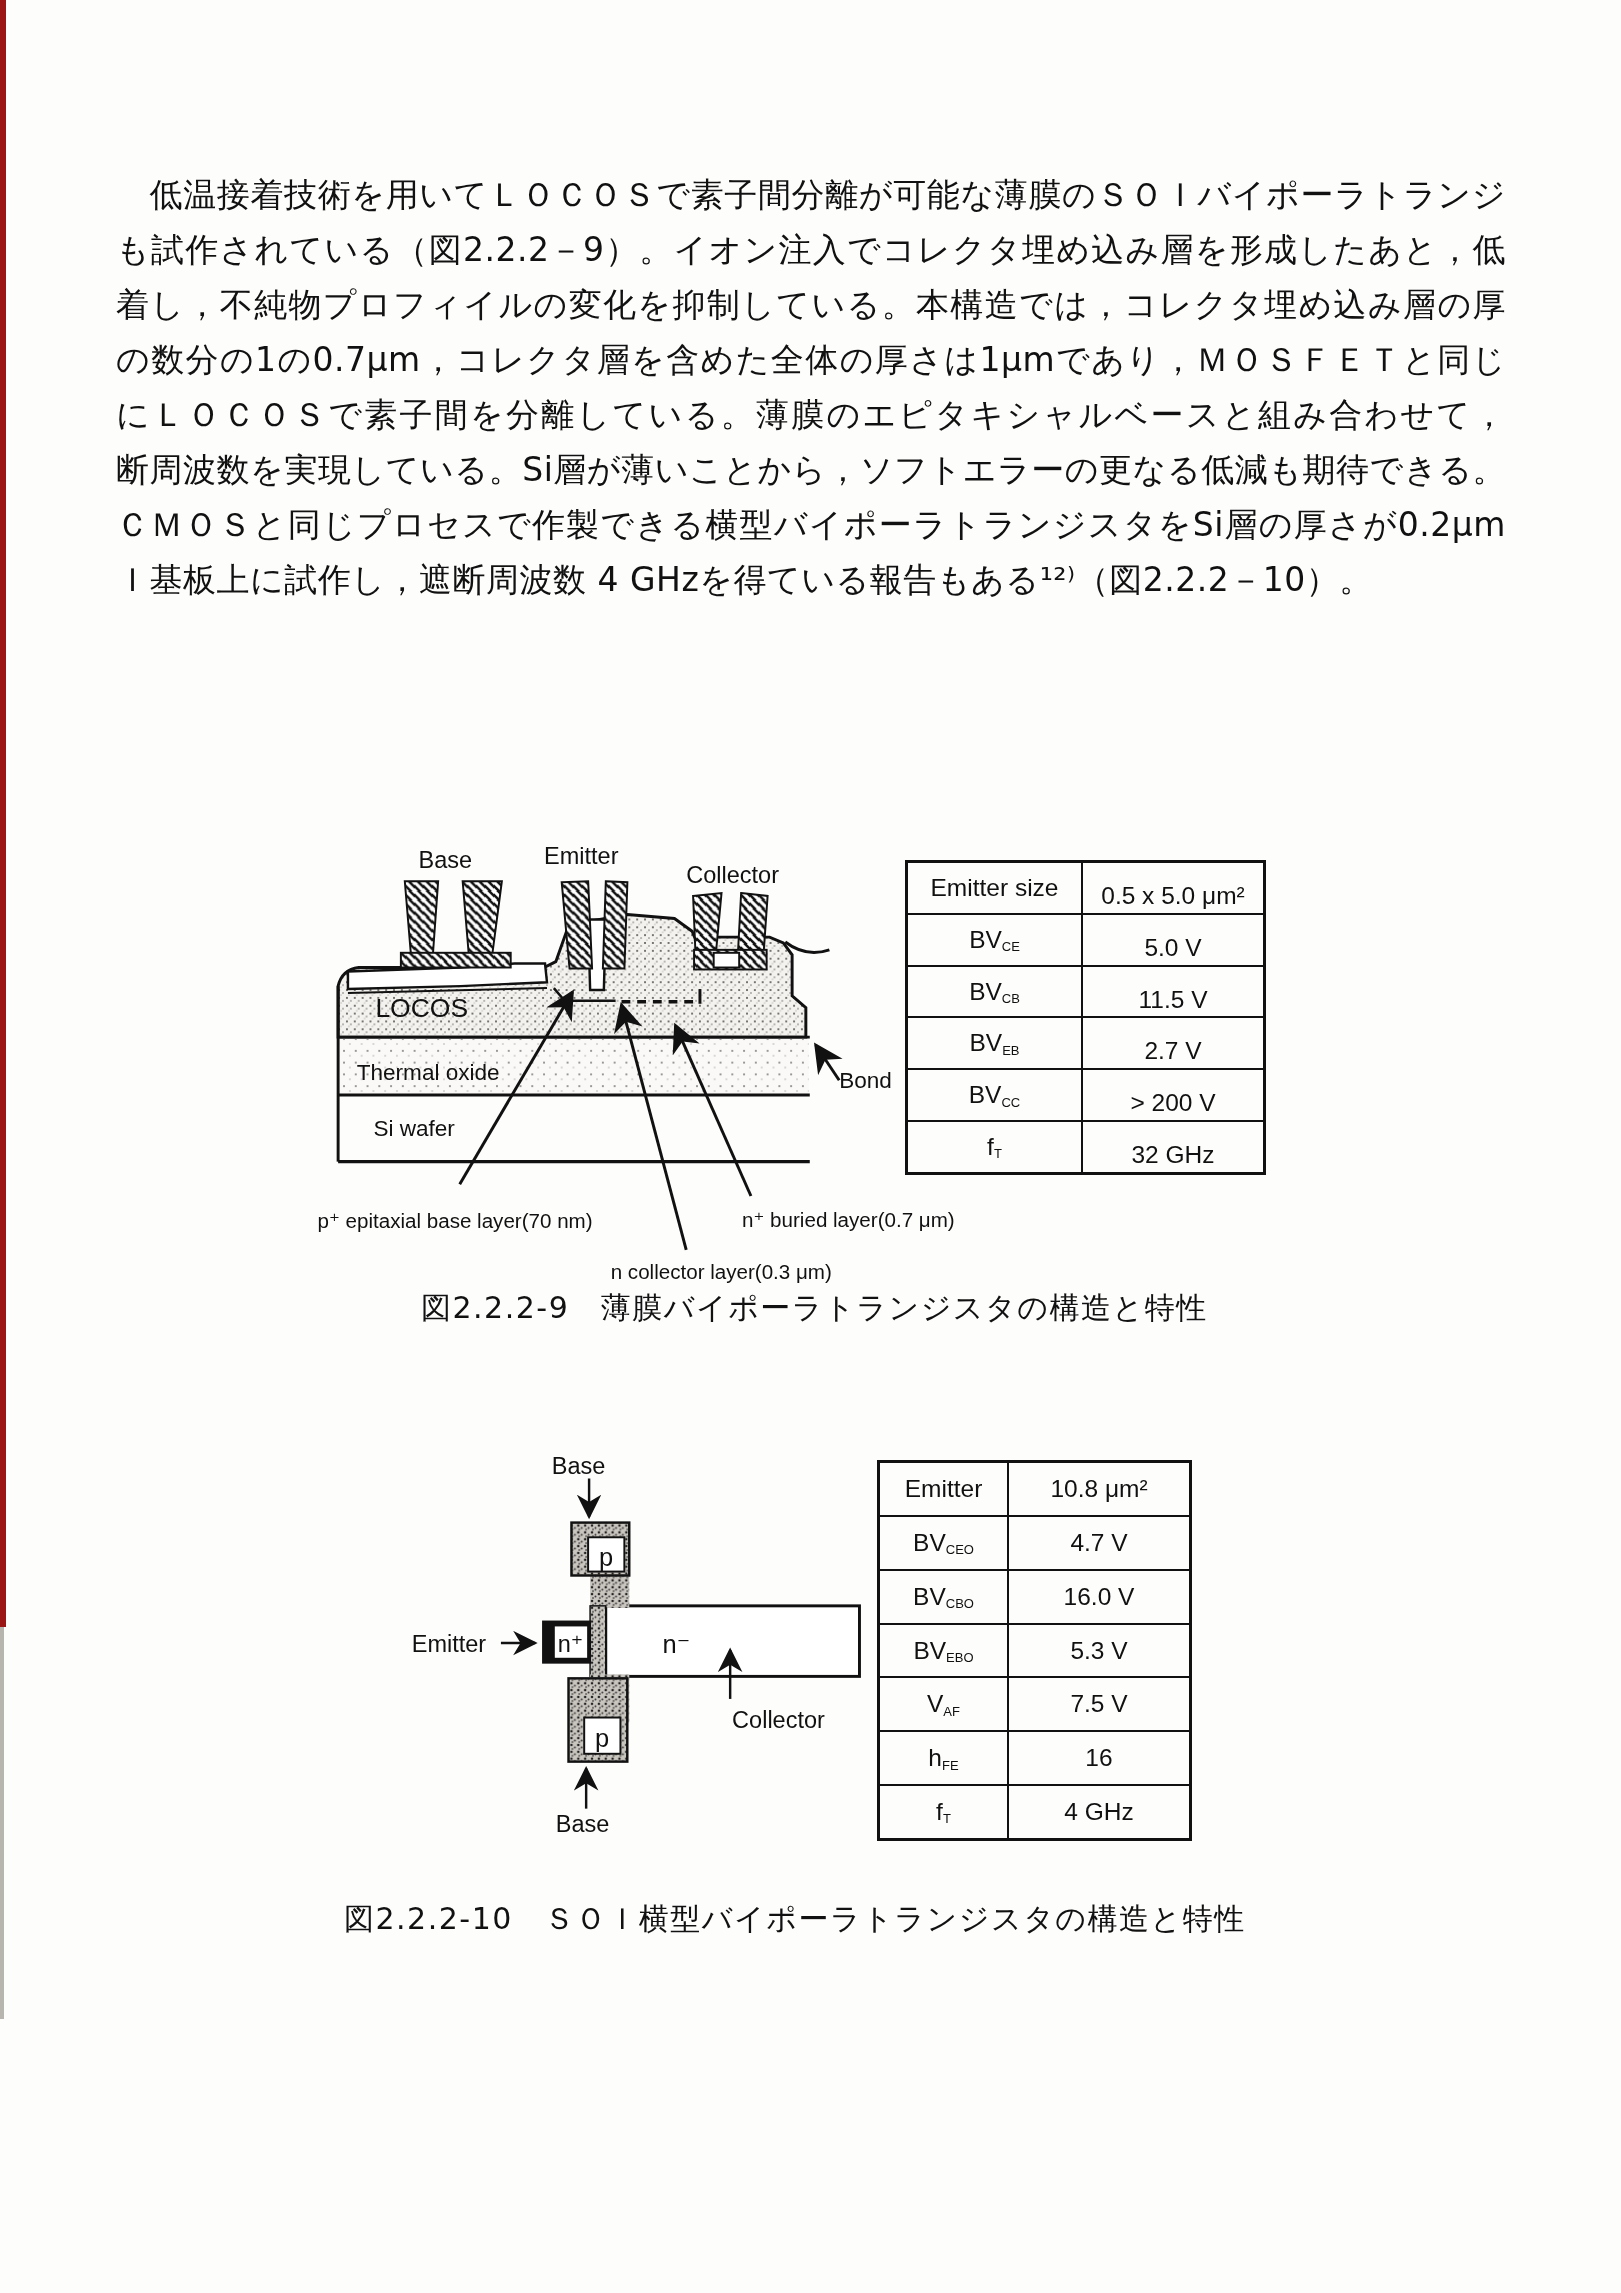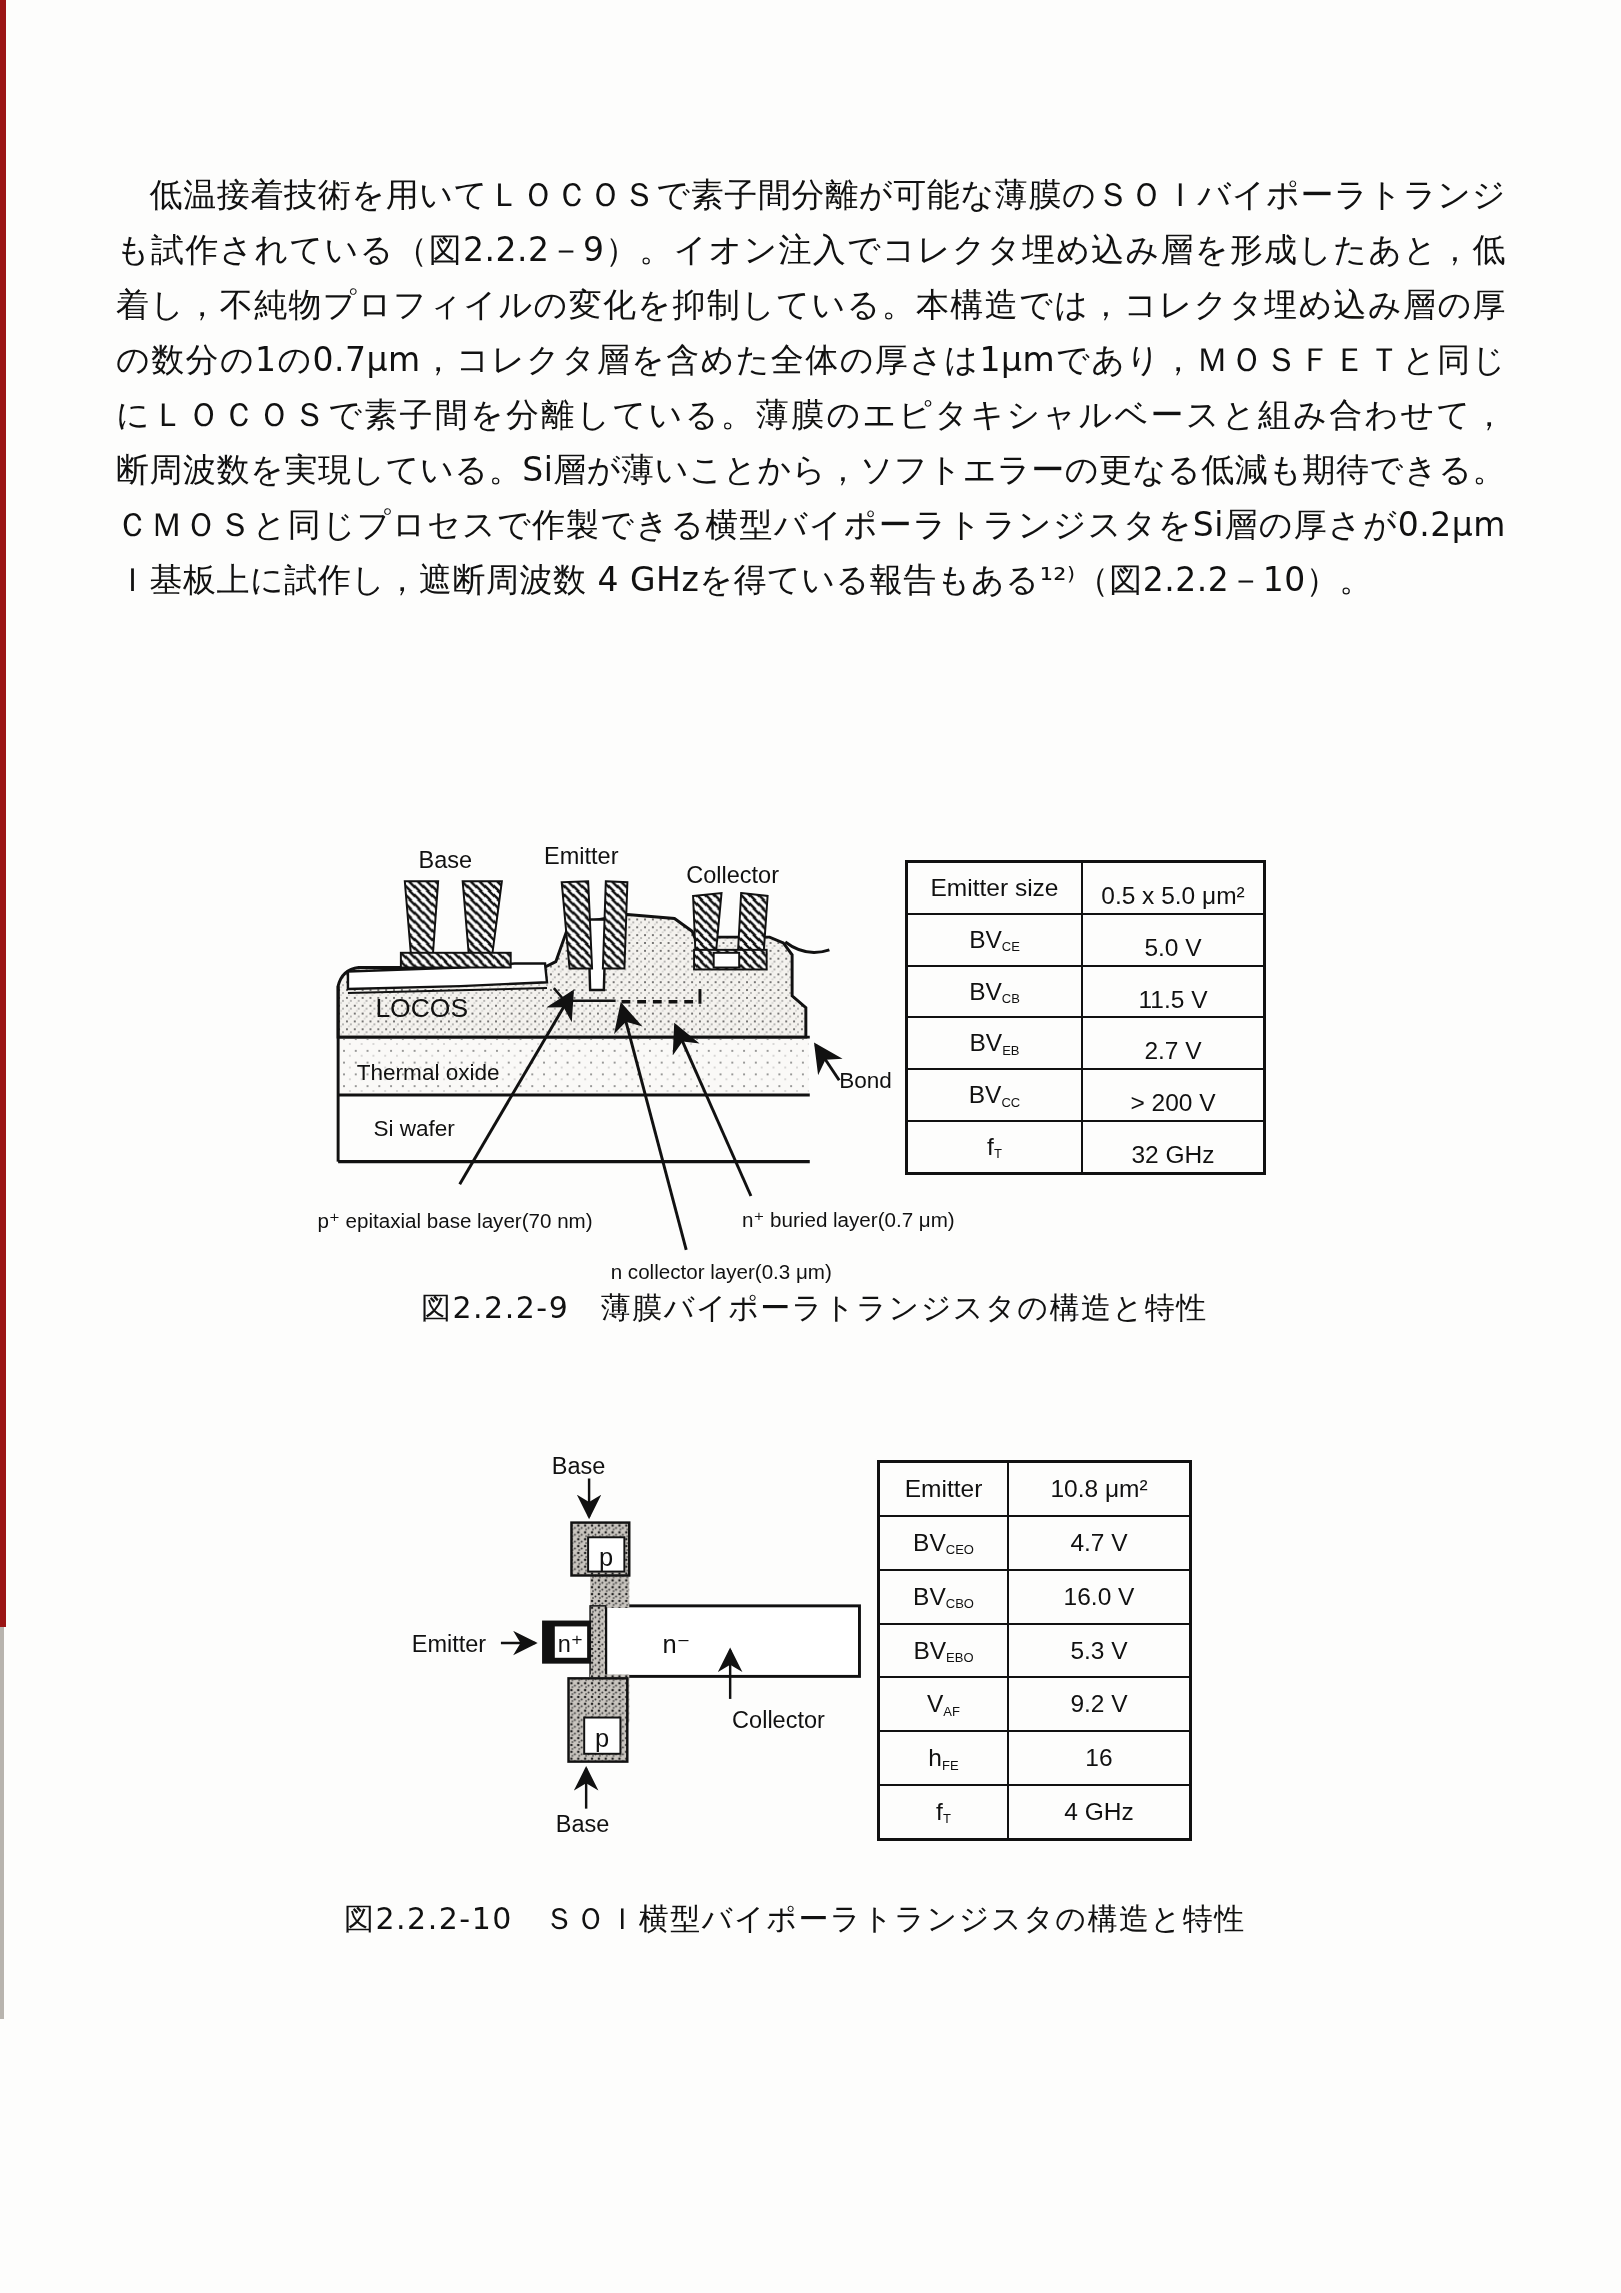--- a/index.html
+++ b/index.html
@@ -256,21 +256,21 @@
           <span>BV</span>
           <span class="sub">EBO</span>
         </div>
       <div class="spec-cell spec-value">5.3 V</div>
     </div>
     <div class="spec-row">
       <div class="spec-cell spec-param">
           <span>V</span>
           <span class="sub">AF</span>
         </div>
-      <div class="spec-cell spec-value">9.2 V</div>
+      <div class="spec-cell spec-value">7.5 V</div>
     </div>
     <div class="spec-row">
       <div class="spec-cell spec-param">
           <span>h</span>
           <span class="sub">FE</span>
         </div>
       <div class="spec-cell spec-value">16</div>
     </div>
     <div class="spec-row">
       <div class="spec-cell spec-param">

